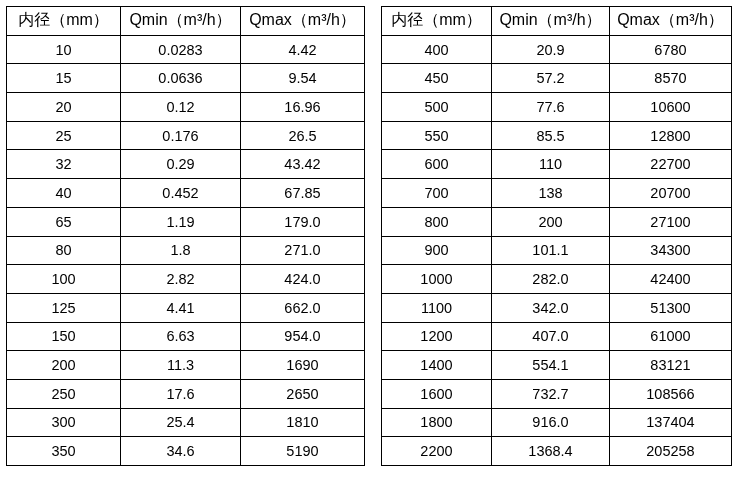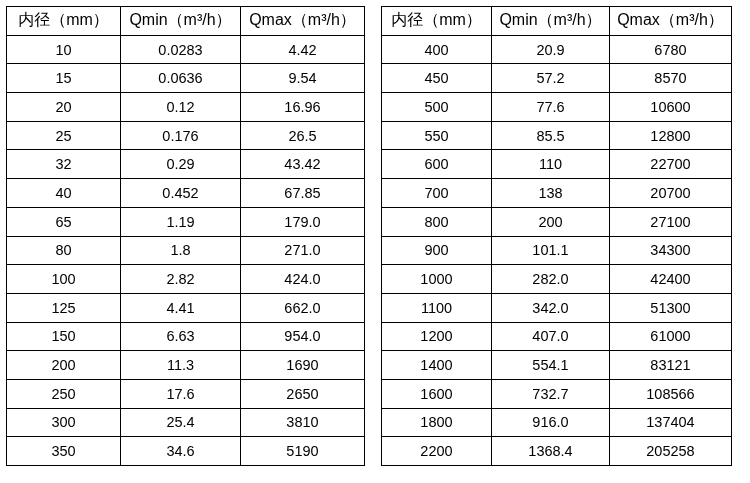--- a/index.html
+++ b/index.html
@@ -132,21 +132,21 @@
           <td>1690</td>
         </tr>
         <tr>
           <td>250</td>
           <td>17.6</td>
           <td>2650</td>
         </tr>
         <tr>
           <td>300</td>
           <td>25.4</td>
-          <td>3810</td>
+          <td>1810</td>
         </tr>
         <tr>
           <td>350</td>
           <td>34.6</td>
           <td>5190</td>
         </tr>
       </tbody>
     </table>
   </div>
 

